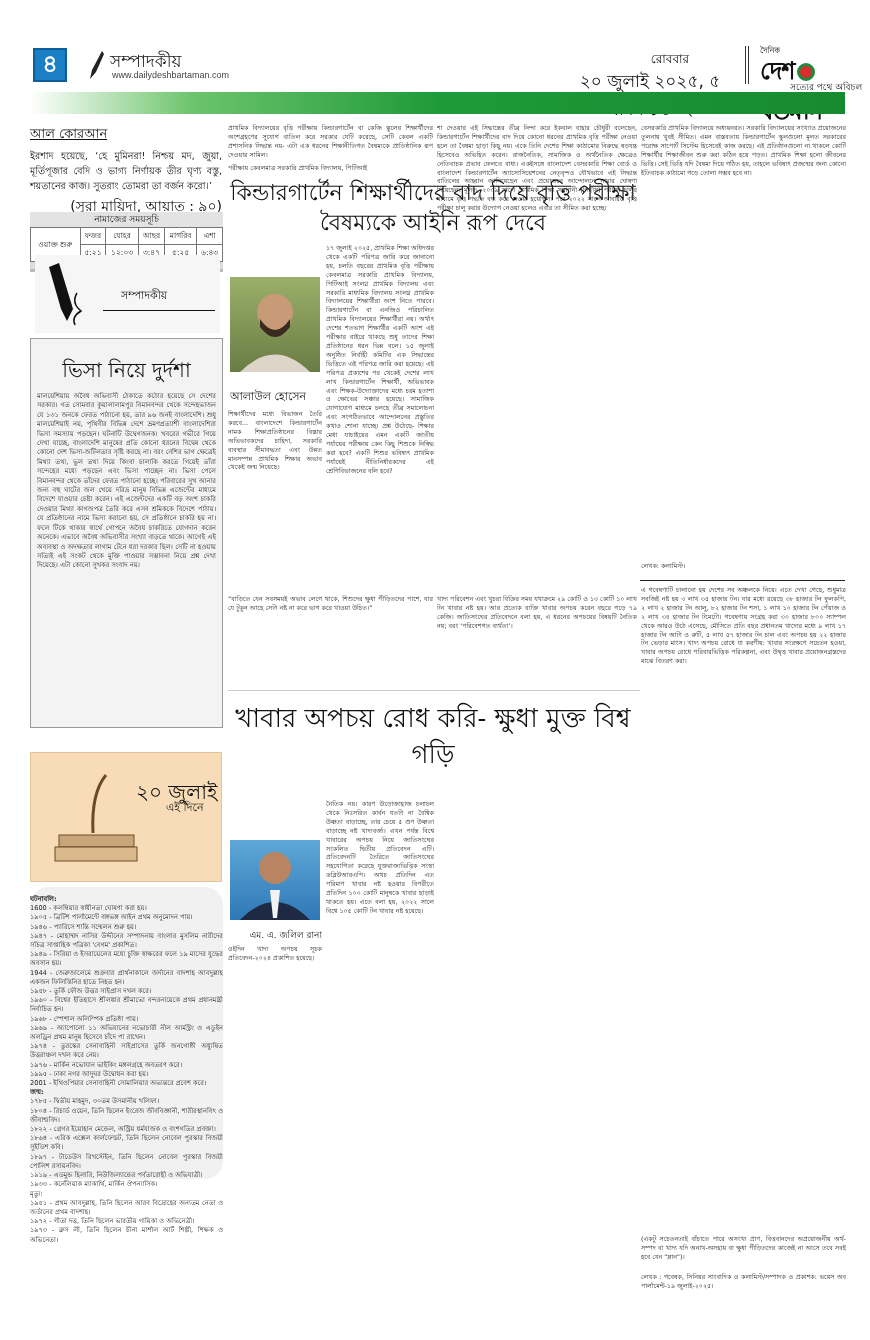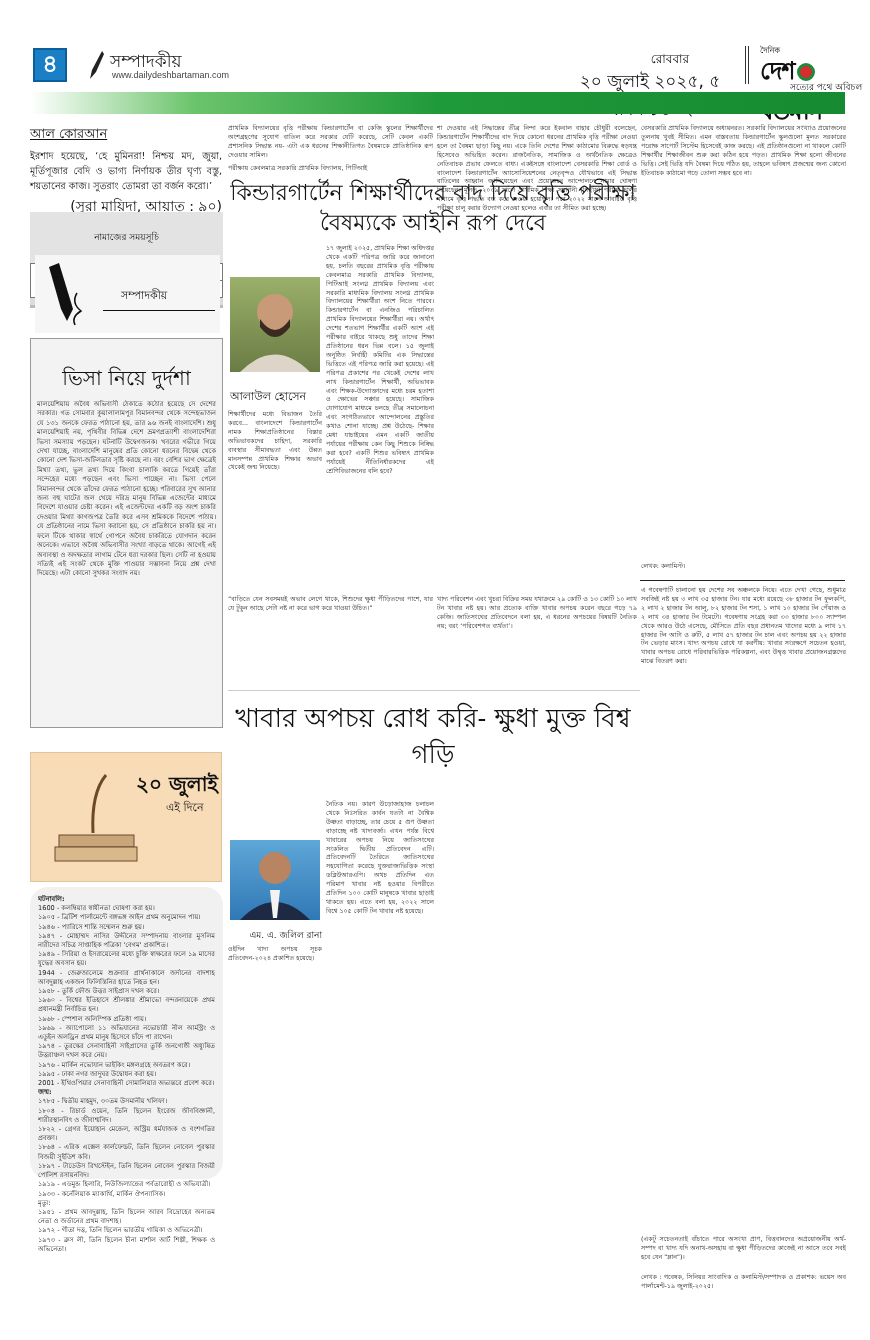--- a/index.html
+++ b/index.html
@@ -15,33 +15,33 @@
 .logo-small{left:760px;top:44px;font-size:8px}
 .logo{left:760px;top:52px;font:bold 24px "DejaVu Sans",sans-serif;color:#111;letter-spacing:-1px}
 .logo .dot{display:inline-block;width:18px;height:18px;border-radius:50%;background:#d62e2e;border:3px solid #1e8a3e;vertical-align:middle;margin:0 2px}
 .tag{left:790px;top:80px;font-size:9px}
 .band{left:30px;top:92px;width:815px;height:22px;background:linear-gradient(90deg,#fff 0%,#6cc46c 20%,#1f9a3a 50%,#168a30 100%)}
 .col{font-size:6.3px;line-height:8.9px;color:#222;text-align:justify;overflow:hidden}
 .quran-h{left:30px;top:124px;font-size:13px;text-decoration:underline}
 .quran-t{left:30px;top:148px;width:192px;font-size:9.5px;line-height:15px;text-align:justify}
 .quran-ref{left:30px;top:195px;width:192px;font-size:14px;text-align:right}
 .prayer{left:30px;top:212px;width:193px;border:none;background:#e6e6e6}
-.prayer .ph{text-align:center;font-size:9px;padding:18px 0;background:#e3e3e3}
+.prayer .ph{text-align:center;font-size:9px;padding:0 0;background:#e3e3e3}
 .prayer table{width:100%;border-collapse:collapse;background:#fff;font-size:7.5px;text-align:center}
 .prayer td{border:1px solid #777;padding:2px 0;height:13px}
 .prayer .foot{height:10px;background:#dcdcdc;border-bottom:3px solid #bbb}
 .edlogo{left:35px;top:255px;width:185px;height:78px;background:#f6f6f6}
 .edlogo .lbl{position:absolute;left:86px;top:32px;font-size:11px}
 .edlogo .line{position:absolute;left:68px;top:55px;width:112px;height:1px;background:#111}
 .visa{left:30px;top:338px;width:193px;height:390px;border:1px solid #999;background:#f3f3f3;padding:4px 6px}
-.visa h2{font-weight:normal;font-size:20px;text-align:center;margin:20px 0 4px}
+.visa h2{font-weight:normal;font-size:20px;text-align:center;margin:12px 0 4px}
 .july{left:30px;top:752px;width:192px;height:130px;background:#f7dcb7;border:1px solid #e2c49b}
-.july .d{position:absolute;left:105px;top:16px;font-size:20px;font-weight:bold}
+.july .d{position:absolute;left:105px;top:24px;font-size:20px;font-weight:normal}
 .july .e{position:absolute;left:135px;top:46px;font-size:11px}
-.events{left:30px;top:887px;width:193px;height:292px;background:#f1f1f1;border-radius:18px;padding:8px 8px}
+.events{left:30px;top:887px;width:193px;height:292px;background:#f1f1f1;border-radius:18px;padding:8px 0}
 .events .col{font-size:6.6px;line-height:9.2px}
 .hl1{left:228px;top:178px;width:410px;text-align:center;font:22px "DejaVu Serif",serif;line-height:30px}
 .hl2{left:228px;top:700px;width:410px;text-align:center;font:26px "DejaVu Serif",serif;line-height:36px}
 .photo1{left:230px;top:277px;width:90px;height:95px;background:linear-gradient(#9bb06a,#6a7c44);overflow:hidden}
 .photo2{left:230px;top:840px;width:90px;height:80px;background:linear-gradient(#5fa7d7,#2f78b6);overflow:hidden}
 .cap1{left:230px;top:388px;width:92px;text-align:left;font-size:11px}
 .cap2{left:230px;top:928px;width:92px;text-align:right;font-size:9px}
 .rule{left:640px;top:580px;width:205px;height:1px;background:#222}
 .hrule{left:228px;top:690px;width:412px;height:1px;background:#ccc}
 </style>

